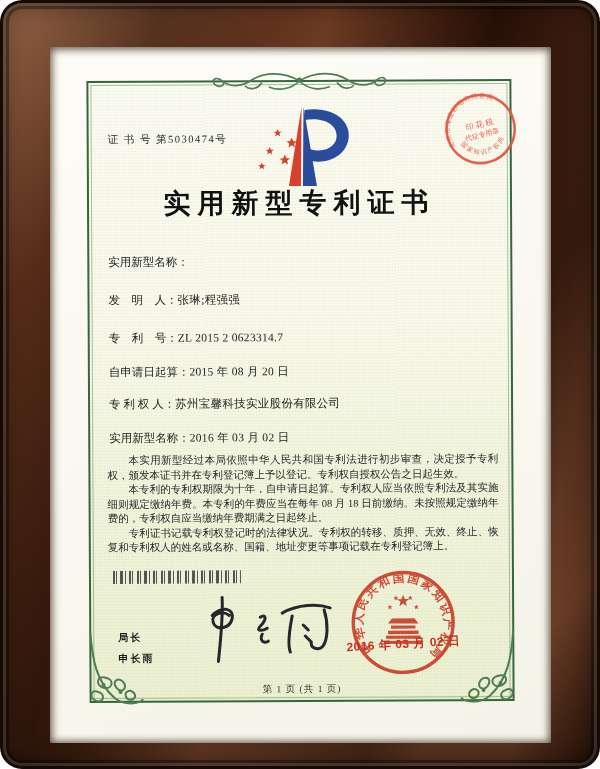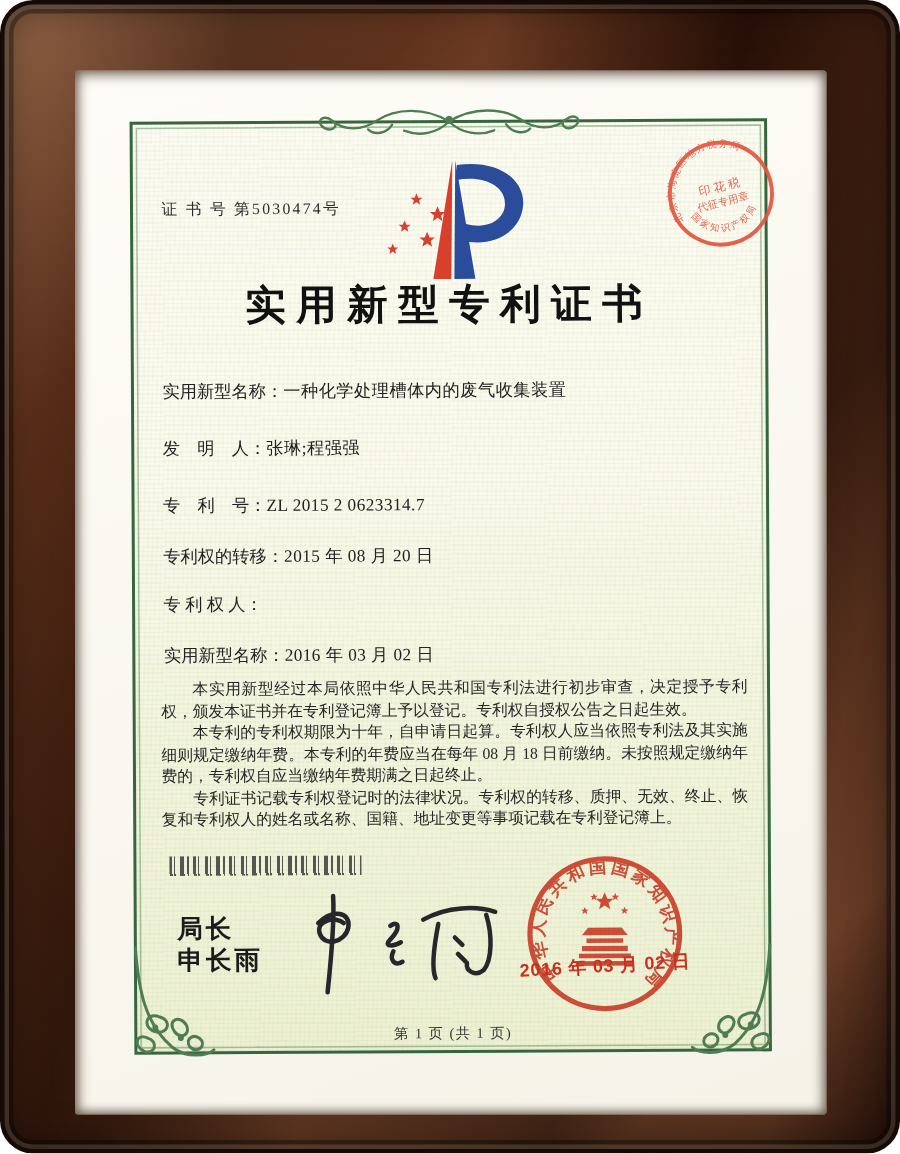--- a/index.html
+++ b/index.html
@@ -64,22 +64,22 @@
     font-size:10.5px;line-height:14.5px;text-align:justify;color:#262626;
   }
   .paras p{margin:0;text-indent:2em;}
   .barcode{
     position:absolute;left:22px;top:488px;width:128px;height:13px;opacity:.85;
     background:repeating-linear-gradient(90deg,
       #3a3a3a 0 2px,transparent 2px 3px,#3a3a3a 3px 4px,transparent 4px 7px,
       #3a3a3a 7px 10px,transparent 10px 12px,#3a3a3a 12px 13px,transparent 13px 16px,
       #3a3a3a 16px 18px,transparent 18px 19px,#3a3a3a 19px 20px,transparent 20px 24px);
   }
-  .director{position:absolute;left:27px;top:528px;font-size:17px;font-weight:700;
-    letter-spacing:2px;color:#1b1b1b;font-family:Liberation Mono, monospace;}
+  .director{position:absolute;left:27px;top:544px;font-size:10px;font-weight:700;
+    letter-spacing:2px;color:#1b1b1b;font-family:Liberation Serif, serif;}
   .director div{line-height:21px;}
   .signature{position:absolute;left:95px;top:503px;}
   .seal{position:absolute;left:256px;top:485px;mix-blend-mode:multiply;}
   .seal-date{
     position:absolute;left:255px;top:554px;width:130px;transform:rotate(-3deg);
     color:#c9301f;font-weight:700;font-size:12px;letter-spacing:.5px;
     font-family:"Liberation Sans","DejaVu Sans",sans-serif;
   }
   .page-footer{position:absolute;left:0;top:601px;width:100%;text-align:center;
     font-size:9.5px;letter-spacing:1px;color:#333;}
@@ -161,36 +161,36 @@
       <use href="#star" transform="translate(23,49) scale(0.42)" fill="#d8402e"></use>
       <use href="#star" transform="translate(38,58) scale(0.55)" fill="#d8402e"></use>
       <use href="#star" transform="translate(15,64) scale(0.38)" fill="#d8402e"></use>
     </svg>
 
     <div class="title">实用新型专利证书</div>
 
     <div class="fields">
       <div class="field f0">
         <span class="flabel">实用新型名称：</span>
-        <span class="fvalue">一种化学处理槽体内的废气收集装置</span>
       </div>
       <div class="field f1">
         <span class="flabel">发　明　人：</span>
         <span class="fvalue">张琳;程强强</span>
       </div>
       <div class="field f2">
         <span class="flabel">专　利　号：</span>
         <span class="fvalue">ZL 2015 2 0623314.7</span>
       </div>
       <div class="field f3">
-        <span class="flabel">专利权的转移：</span>
+        <span class="flabel">自申请日起算：</span>
         <span class="fvalue">2015 年 08 月 20 日</span>
       </div>
       <div class="field f4">
         <span class="flabel">专 利 权 人：</span>
+        <span class="fvalue">苏州宝馨科技实业股份有限公司</span>
       </div>
       <div class="field f5">
         <span class="flabel">实用新型名称：</span>
         <span class="fvalue">2016 年 03 月 02 日</span>
       </div>
     </div>
 
     <div class="paras">
       <p>本实用新型经过本局依照中华人民共和国专利法进行初步审查，决定授予专利权，颁发本证书并在专利登记簿上予以登记。专利权自授权公告之日起生效。</p>
       <p>本专利的专利权期限为十年，自申请日起算。专利权人应当依照专利法及其实施细则规定缴纳年费。本专利的年费应当在每年 08 月 18 日前缴纳。未按照规定缴纳年费的，专利权自应当缴纳年费期满之日起终止。</p>

